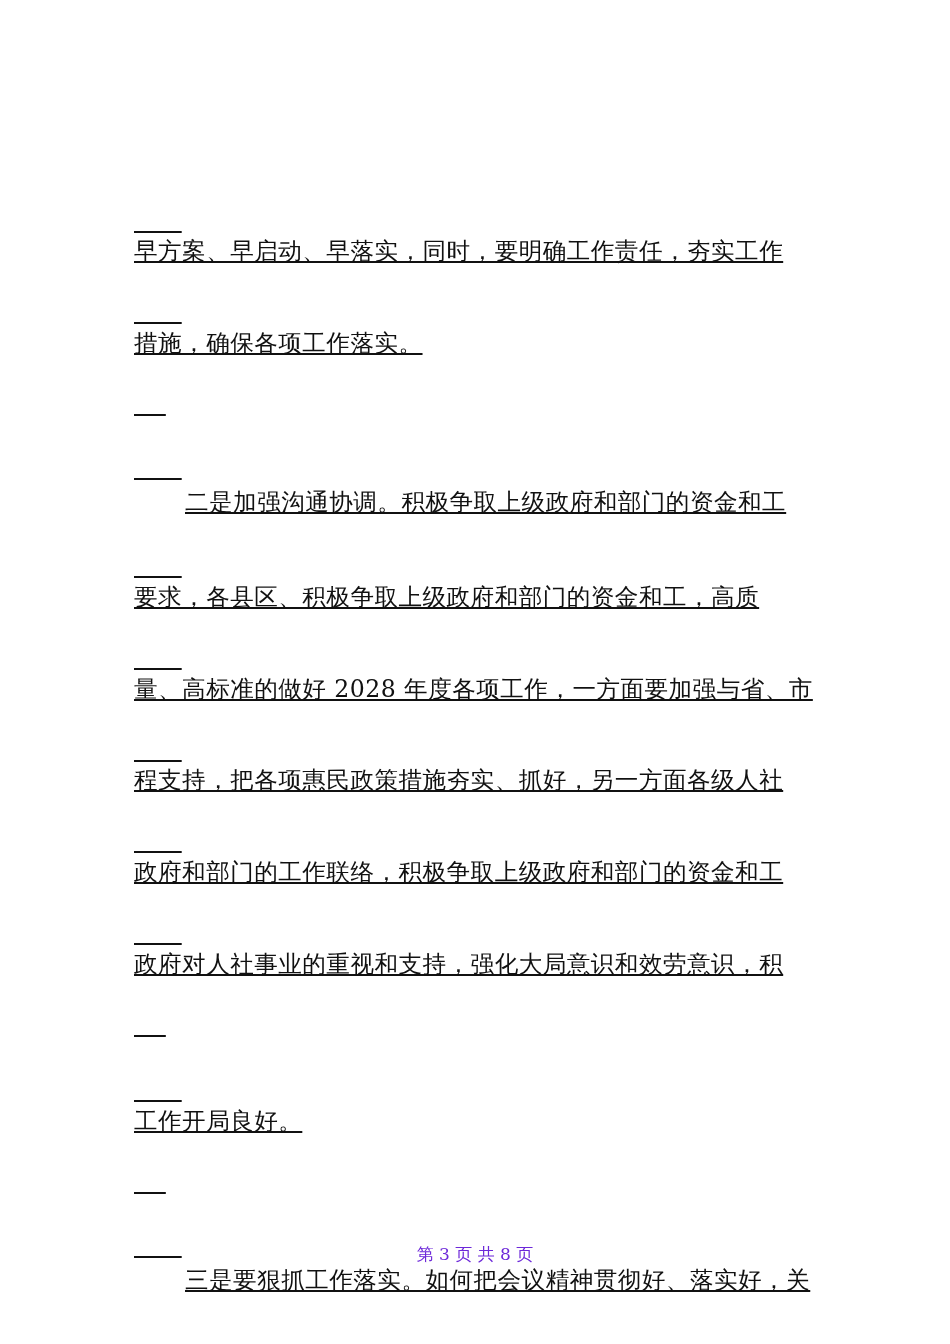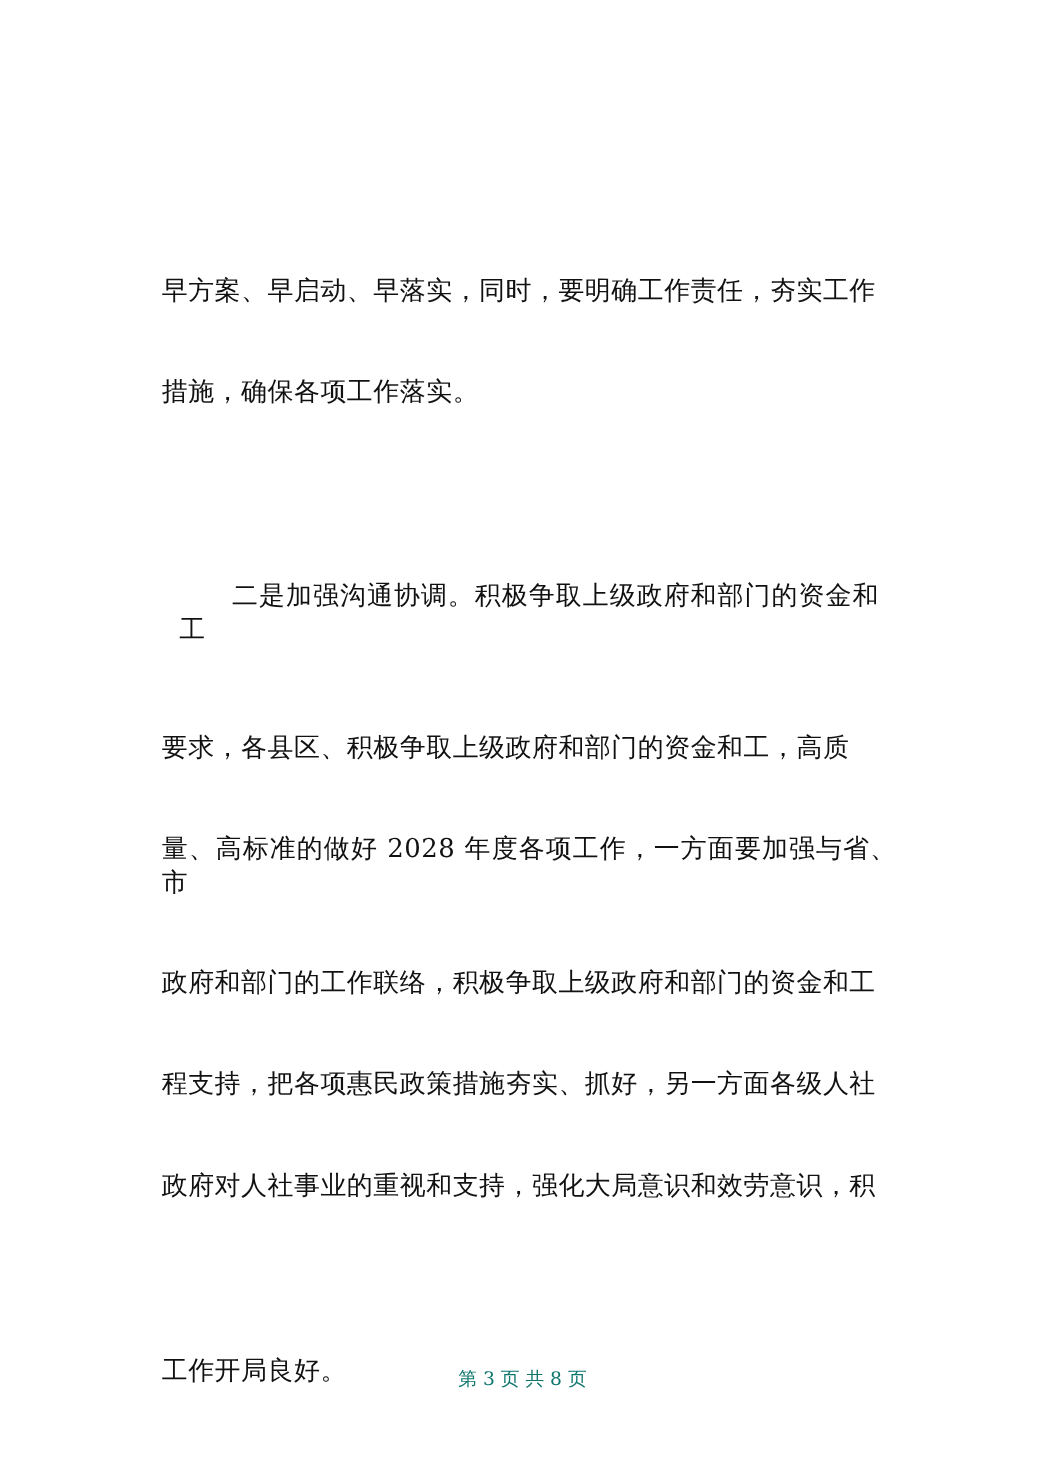--- a/index.html
+++ b/index.html
@@ -29,58 +29,59 @@
       top: 172px;
       width: 700px;
       font-size: 23.6px;
       line-height: 30.6px;
       letter-spacing: 0.45px;
       text-align: justify;
       text-justify: inter-character;
       word-break: break-all;
     }
     .para {
-      margin: 16px;
+      margin: 3px;
       padding: 0;
       white-space: pre-wrap;
+      text-decoration: underline;
     }
     .para.indent {
       text-indent: 48px;
     }
     .para.gap-before {
       margin-top: 4px;
     }
     .footer {
       position: absolute;
       left: 0;
       width: 950px;
       top: 1243px;
       text-align: center;
       font-size: 17px;
       line-height: 22px;
-      color: #0f766e;
+      color: #6d28d9;
     }
   </style>
 </head>
 <body>
 
 <div class="page">
   <div class="body-text">
 
     <div class="para">
       <div>早方案、早启动、早落实，同时，要明确工作责任，夯实工作</div>
       <div>措施，确保各项工作落实。</div>
     </div>
 
     <div class="para">
       <div class="para indent">二是加强沟通协调。积极争取上级政府和部门的资金和工</div>
       <div>要求，各县区、积极争取上级政府和部门的资金和工，高质</div>
       <div>量、高标准的做好 2028 年度各项工作，一方面要加强与省、市</div>
+      <div>程支持，把各项惠民政策措施夯实、抓好，另一方面各级人社</div>
       <div>政府和部门的工作联络，积极争取上级政府和部门的资金和工</div>
-      <div>程支持，把各项惠民政策措施夯实、抓好，另一方面各级人社</div>
       <div>政府对人社事业的重视和支持，强化大局意识和效劳意识，积</div>
     </div>
 
     <div class="para gap-before">
       <div>工作开局良好。</div>
     </div>
 
     <div class="para">
       <div class="para indent">三是要狠抓工作落实。如何把会议精神贯彻好、落实好，关</div>
       

